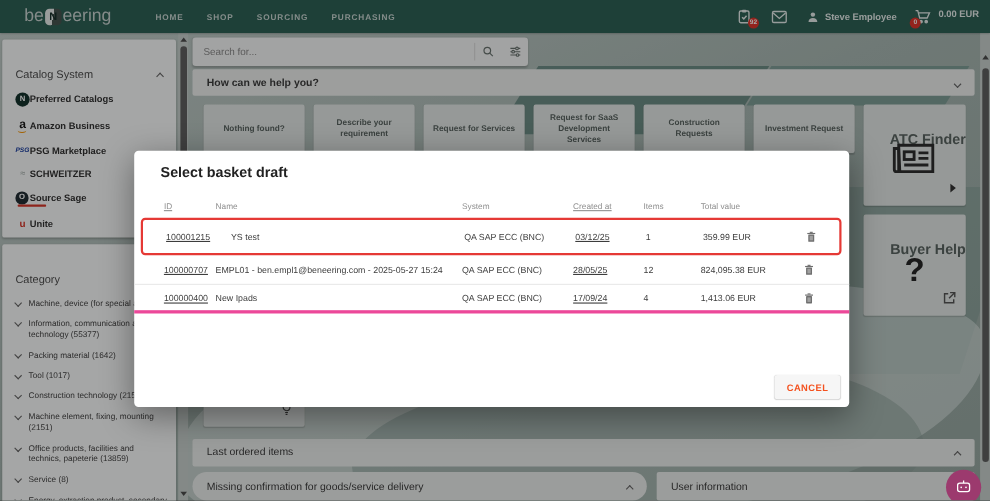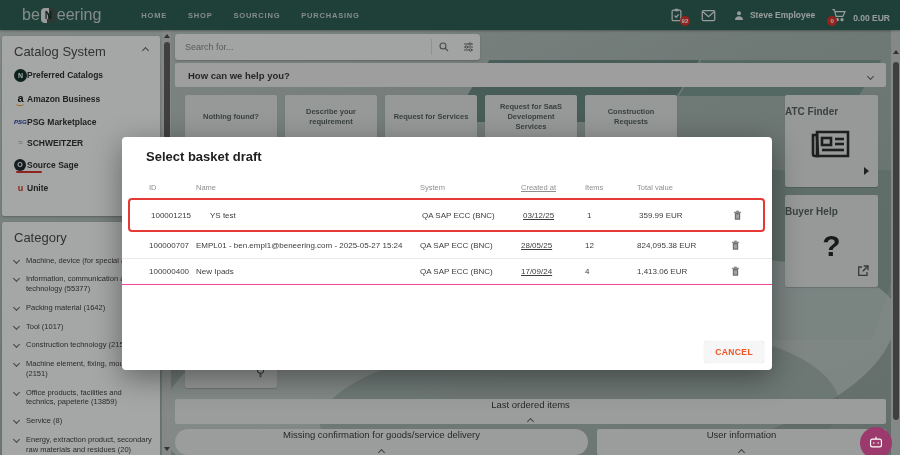--- a/index.html
+++ b/index.html
@@ -34,22 +34,22 @@
            font-size:6px; font-weight:bold; display:flex; align-items:center; justify-content:center; padding:0 1px; }
   .badge-br { right:-5px; bottom:-3px; }
   .badge-bl { left:-4px; bottom:-3px; }
   .user { display:flex; align-items:center; gap:5px; color:#e7eeec; font-size:8.5px; font-weight:bold; }
   .cart-total { color:#e7eeec; font-size:8.5px; font-weight:bold; }
 
   
   .card { position:absolute; background:#fbfcfc; border-radius:2px; box-shadow:0 1px 2px rgba(0,0,0,.22); z-index:5; }
   .card-cat { left:2px; top:36px; width:158px; height:180px; }
   .card-category { left:2px; top:222px; width:158px; height:235px; }
-  .card-head { display:flex; align-items:flex-start; justify-content:space-between; padding:8px 12px 4px 12px;
-               font-size:13px; color:#4d4d4d; }
+  .card-head { display:flex; align-items:flex-start; justify-content:space-between; padding:27px 12px 4px 12px;
+               font-size:10px; color:#4d4d4d; }
   .cat-list { list-style:none; }
   .cat-list li { display:flex; align-items:center; gap:0; padding:5.5px 12px; cursor:pointer; }
   .cat-list li span.lbl { font-size:8.5px; color:#333; font-weight:bold; }
   .ico-circle { width:13px; height:13px; border-radius:50%; background:#15332d; color:#fff; font-size:7px;
                 font-weight:bold; display:flex; align-items:center; justify-content:center; flex:none; }
   .ico-amazon { position:relative; width:13px; height:13px; font-size:11px; font-weight:bold; color:#1a1a1a;
                 line-height:10px; text-align:center; flex:none; }
   .ico-amazon::after { content:""; position:absolute; left:2px; bottom:0; width:8px; height:4px;
                 border-bottom:1.4px solid #f79400; border-radius:0 0 50% 50%; }
   .ico-psg { font-size:6px; font-weight:bold; font-style:italic; color:#1b3fa0; width:13px; flex:none; }
@@ -86,65 +86,65 @@
   .helpbar { position:absolute; left:175px; top:63px; width:711px; height:24px; background:#eef0ef; border-radius:2px;
              display:flex; align-items:center; justify-content:space-between; padding:0 13px; z-index:5; cursor:pointer; }
   .helpbar .lbl { font-size:9.5px; color:#3c3c3c; font-weight:bold; }
 
   .tiles { position:absolute; left:185px; top:95px; display:flex; gap:8px; z-index:5; }
   .tile { width:92px; height:44px; background:#e4e9e7; border-radius:2px; display:flex; align-items:center;
           justify-content:center; text-align:center; padding:4px 6px; cursor:pointer;
           font-size:7.5px; font-weight:bold; color:#5a6461; line-height:1.35; box-shadow:0 1px 1px rgba(0,0,0,.15); }
   .rtile { position:absolute; left:785px; width:93px; background:#e4e9e7; border-radius:2px; z-index:5; cursor:pointer;
            box-shadow:0 1px 1px rgba(0,0,0,.15); }
-  .rtile .t-lbl { display:block; text-align:left; margin-top:11px; font-size:10px; font-weight:bold; color:#5a6461; }
+  .rtile .t-lbl { display:block; text-align:right; margin-top:24px; font-size:13px; font-weight:bold; color:#5a6461; }
   .rtile-atc { top:95px; height:92px; }
   .rtile-buyer { top:195px; height:92px; }
   .atc-ico { position:absolute; left:24px; top:32px; }
   .play { position:absolute; right:9px; bottom:12px; width:0; height:0;
           border-top:4px solid transparent; border-bottom:4px solid transparent; border-left:5px solid #333; }
   .qmark { position:absolute; left:0; right:0; top:34px; text-align:center; font-size:30px; font-weight:bold; color:#262626; }
   .extlink { position:absolute; right:9px; bottom:10px; }
 
   .wand-tile { position:absolute; left:185px; top:300px; width:92px; height:88px; background:#e4e9e7;
                border-radius:2px; z-index:5; cursor:pointer; box-shadow:0 1px 1px rgba(0,0,0,.15); }
   .wand-ico { position:absolute; left:8px; top:20px; }
   .bulb-ico { position:absolute; right:12px; bottom:10px; }
 
   .bar { position:absolute; height:25px; background:#eceeed; border-radius:2px; display:flex; align-items:center;
-         justify-content:space-between; padding:0 13px; z-index:5; cursor:pointer;flex-direction:column; }
+         justify-content:space-between; padding:0 13px; z-index:5; cursor:pointer; }
   .bar .lbl { font-size:9.5px; color:#3c3c3c; }
   .bar-last { left:175px; top:399px; width:711px; }
   .bar-missing { left:175px; top:429px; width:413px; height:26px;border-radius:13px; }
   .bar-user { left:597px; top:429px; width:289px; height:26px; }
 
   .chatbot { position:absolute; left:860px; top:427px; width:32px; height:32px; border-radius:50%;
              background:#9c3a6e; z-index:55; display:flex; align-items:center; justify-content:center; cursor:pointer; }
 
   
   .overlay { position:absolute; inset:0; background:rgba(0,0,0,.34); z-index:50; }
   .modal { position:absolute; left:122px; top:137px; width:650px; height:233px; background:#fff; border-radius:4px;
            box-shadow:0 8px 30px rgba(0,0,0,.4); z-index:60; }
   .m-title { position:absolute; left:24px; top:12px; font-size:13px; font-weight:bold; color:#212121; }
   .m-head { position:absolute; left:0; top:46px; width:100%; height:14px; }
   .m-head span { position:absolute; font-size:7.5px; color:#8f8f8f; }
   .m-row { position:absolute; left:0; width:100%; height:26px; }
   .m-row span { position:absolute; top:8px; font-size:8px; color:#3d3d3d; }
-  .c-id { left:27px; } .c-name { left:74px; } .c-system { left:298px; }
+  .c-id { left:27px;text-decoration:underline; } .c-name { left:74px; } .c-system { left:298px; }
   .c-created { left:399px;text-decoration:underline; } .c-items { left:463px; } .c-total { left:515px; }
   .c-trash { left:606px; top:4px !important; width:14px; height:16px; display:flex; align-items:center;
              justify-content:center; cursor:pointer; }
   .row-1 { top:61px; height:34px; border:2px solid #e53935; border-radius:4px; left:6px !important;
            width:637px !important; }
   .row-1 span { top:11px; }
   .row-1 .c-id { left:21px; } .row-1 .c-name { left:68px;margin-left:12px; } .row-1 .c-system { left:292px; }
   .row-1 .c-created { left:393px; } .row-1 .c-items { left:457px; } .row-1 .c-total { left:509px; }
   .row-1 .c-trash { left:600px; top:7px !important; }
   .row-2 { top:96px; border-bottom:1px solid #e8e8e8; }
-  .row-3 { top:122px; border-bottom:1px solid #ec4899; }
+  .row-3 { top:122px; border-bottom:3px solid #ec4899; }
   .cancel-btn { position:absolute; right:8px; bottom:7px; background:#f6f6f6; border:none; border-radius:3px;
                 padding:6px 11px; font-size:8.5px; font-weight:bold; color:#f4511e; letter-spacing:.4px;
                 cursor:pointer; font-family:inherit; box-shadow:0 0 1px rgba(0,0,0,.2); }
 </style>
 </head>
 <body>
 
 <div id="app">
 
   <div class="bg">
@@ -182,21 +182,21 @@
           <path d="M3 4l9 8 9-8"></path>
         </svg>
       </div>
       <div class="user">
         <svg width="12" height="13" viewBox="0 0 24 24" fill="#e6edeb">
           <circle cx="12" cy="7.5" r="4"></circle>
           <path d="M4 21c0-5 3.5-7.5 8-7.5s8 2.5 8 7.5z"></path>
         </svg>
         <span>Steve Employee</span>
       </div>
-      <div style="display:flex;align-items:flex-end;gap:6px;">
+      <div style="display:flex;align-items:flex-start;gap:6px;">
         <div class="tb-ico">
           <svg width="17" height="16" viewBox="0 0 24 24" fill="none" stroke="#e6edeb" stroke-width="1.8">
             <path d="M2 4h3l2.6 10h10.2L21 7H6"></path>
             <circle cx="9.5" cy="19" r="1.6" fill="#e6edeb"></circle>
             <circle cx="16.5" cy="19" r="1.6" fill="#e6edeb"></circle>
           </svg>
           <span class="badge badge-bl">0</span>
         </div>
         <span class="cart-total">0.00 EUR</span>
       </div>
@@ -328,20 +328,23 @@
         <span>Describe your requirement</span>
       </div>
     <div class="tile">
         <span>Request for Services</span>
       </div>
     <div class="tile">
         <span>Request for SaaS Development Services</span>
       </div>
     <div class="tile">
         <span>Construction Requests</span>
+      </div>
+    <div class="tile">
+        <span>Investment Request</span>
       </div>
   </div>
 
   <div class="rtile rtile-atc">
     <span class="t-lbl">ATC Finder</span>
     <svg class="atc-ico" width="44" height="34" viewBox="0 0 44 34" fill="none" stroke="#2e2e2e" stroke-width="2.6">
       <path d="M8 5h31v24H8z"></path>
         <path d="M8 8H4v19c0 1.4 1 2 2 2h3z"></path>
       <rect x="13" y="11" width="9" height="7"></rect>
       <line x1="26" y1="12" x2="35" y2="12"></line>

